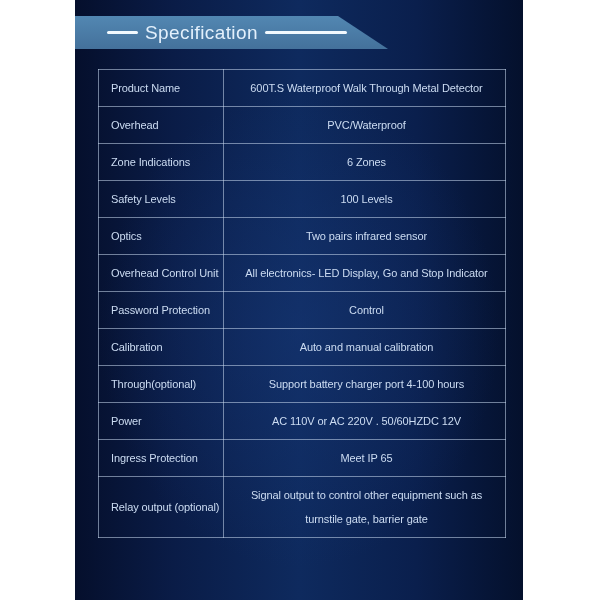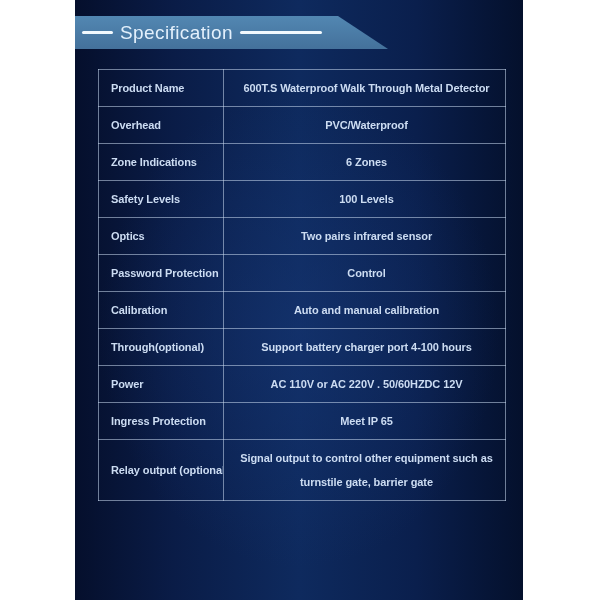--- a/index.html
+++ b/index.html
@@ -33,21 +33,21 @@
   .banner {
     position: absolute;
     left: 0;
     top: 16px;
     width: 313px;
     height: 33px;
     background: linear-gradient(180deg, var(--banner-blue, #5287b2) 0%, var(--banner-blue-dark, #44719b) 100%);
     clip-path: polygon(0 0, 263px 0, 100% 100%, 0 100%);
     display: flex;
     align-items: center;
-    padding-left: 7px;
+    padding-left: 32px;
   }
 
   .dash {
     height: 3px;
     background: var(--dash-white, #f2f9fe);
     border-radius: 2px;
     flex: 0 0 auto;
   }
   .dash-left  { width: 31px; margin-right: 7px; }
   .dash-right { width: 82px; margin-left: 7px; }
@@ -68,21 +68,21 @@
     border-collapse: collapse;
     table-layout: fixed;
   }
   .spec-table td {
     border: 1px solid var(--table-border, rgba(200,216,238,0.55));
     height: 29px;
     vertical-align: middle;
     color: var(--cell-text, #ccdcf2);
     font-size: 11px;
     letter-spacing: -0.1px;
-    font-weight: 700;
+    font-weight: 400;
   }
   .label-cell {
     width: 125px;
     padding-left: 12px;
     white-space: nowrap;
     overflow: hidden;
   }
   .value-cell {
     width: 282px;
     padding: 6px 6px 6px 10px;
@@ -119,20 +119,24 @@
           </tr>
           <tr>
             <td class="label-cell">Safety Levels</td>
             <td class="value-cell">100 Levels</td>
           </tr>
           <tr>
             <td class="label-cell">Optics</td>
             <td class="value-cell">Two pairs infrared sensor</td>
           </tr>
           <tr>
+            <td class="label-cell">Overhead Control Unit</td>
+            <td class="value-cell">All electronics- LED Display, Go and Stop Indicator</td>
+          </tr>
+          <tr>
             <td class="label-cell">Password Protection</td>
             <td class="value-cell">Control</td>
           </tr>
           <tr>
             <td class="label-cell">Calibration</td>
             <td class="value-cell">Auto and manual calibration</td>
           </tr>
           <tr>
             <td class="label-cell">Through(optional)</td>
             <td class="value-cell">Support battery charger port 4-100 hours</td>

